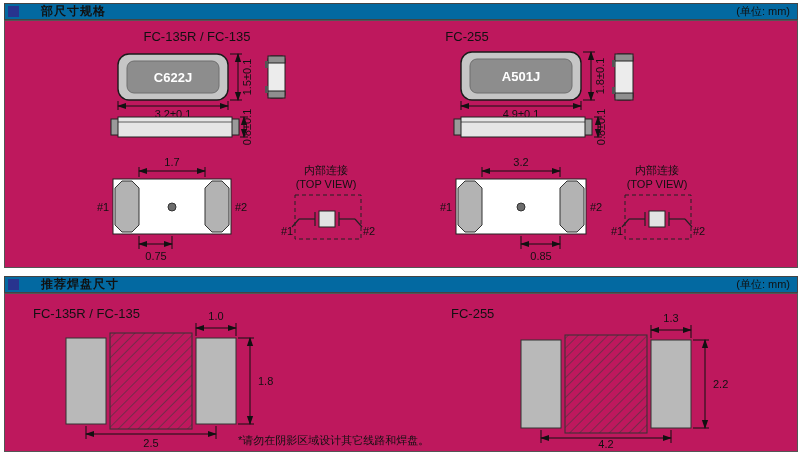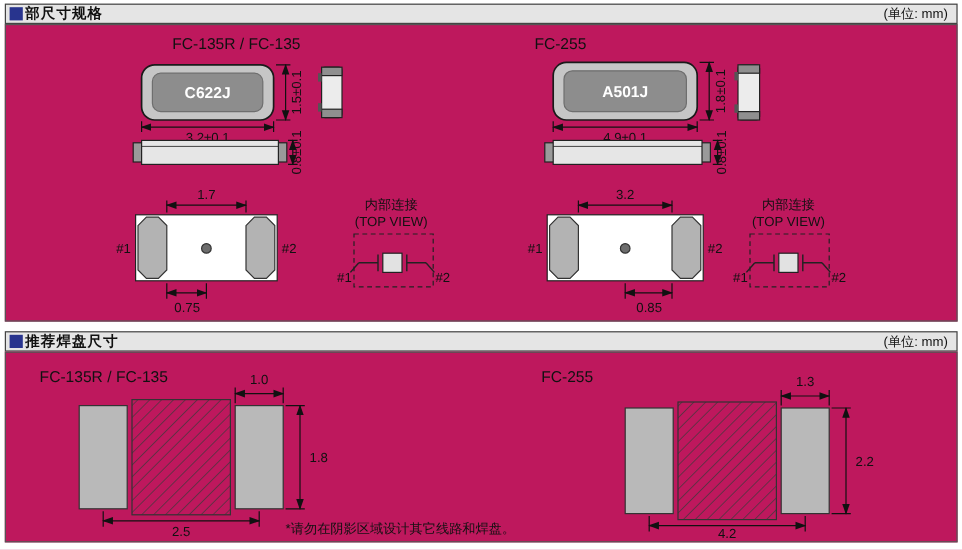--- a/index.html
+++ b/index.html
@@ -3,22 +3,22 @@
 <meta charset="utf-8">
 <style>
   * { margin:0; padding:0; box-sizing:border-box; }
   html,body { background:#fff; }
   body {
     position:relative; width:802px; height:458px; overflow:hidden;
     font-family:"Liberation Sans","DejaVu Sans",sans-serif; color:#111;
   }
   .section-header {
     position:absolute; left:4px; width:794px; height:17px;
-    background:#e5e5e5; border:1px solid #444;
-    display:flex; align-items:center; gap:2px; padding:0 7px 0 3px;
+    background:#0369a1; border:1px solid #444;
+    display:flex; align-items:center; gap:22px; padding:0 7px 0 3px;
   }
   .hdr-square { width:11px; height:11px; background:#28348e; flex:0 0 auto; }
   .hdr-title { font-size:12px; font-weight:bold; letter-spacing:1px; white-space:nowrap; }
   .hdr-unit { margin-left:auto; font-size:11px; white-space:nowrap; }
   .content-box { position:absolute; left:4px; width:794px; background:#be185d; border:1px solid #555; }
   svg { display:block; }
   svg text { font-family:"Liberation Sans","DejaVu Sans",sans-serif; font-size:11px; fill:#111; }
   .dim line { stroke:#111; stroke-width:1; fill:none; }
   .wire { stroke:#222; stroke-width:1.2; fill:none; }
   .pkg-outer { fill:#c6c6c6; stroke:#1a1a1a; stroke-width:1.4; }

